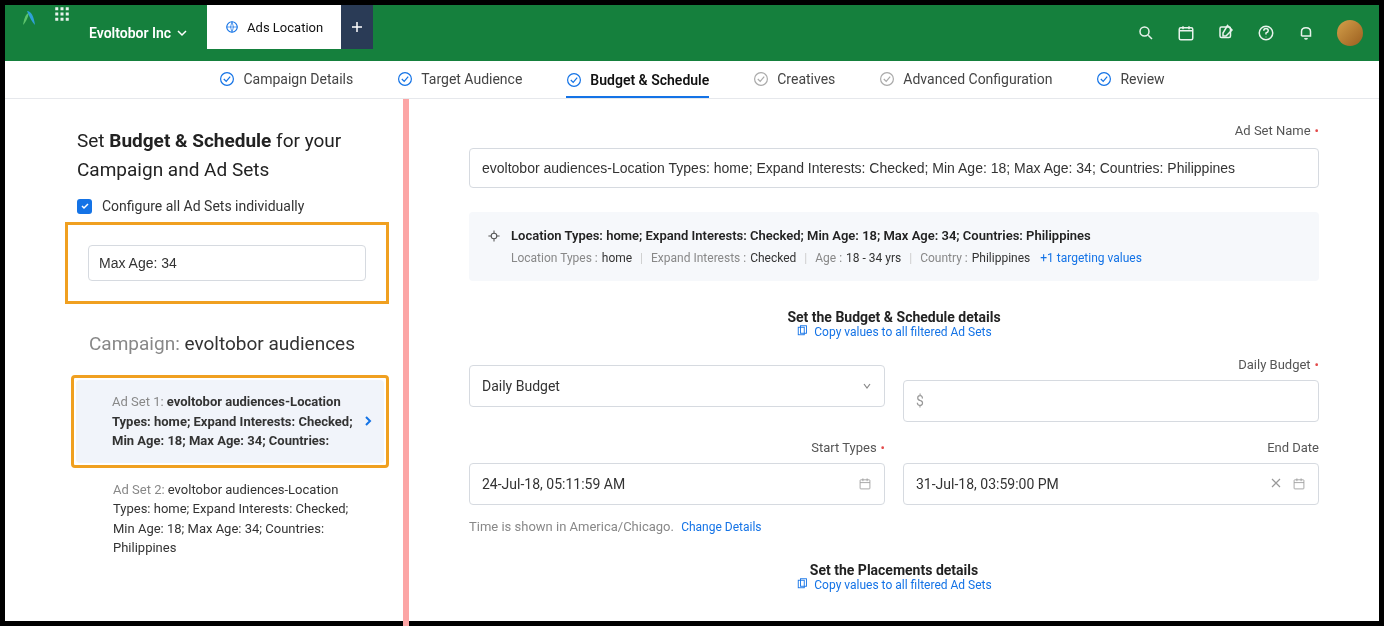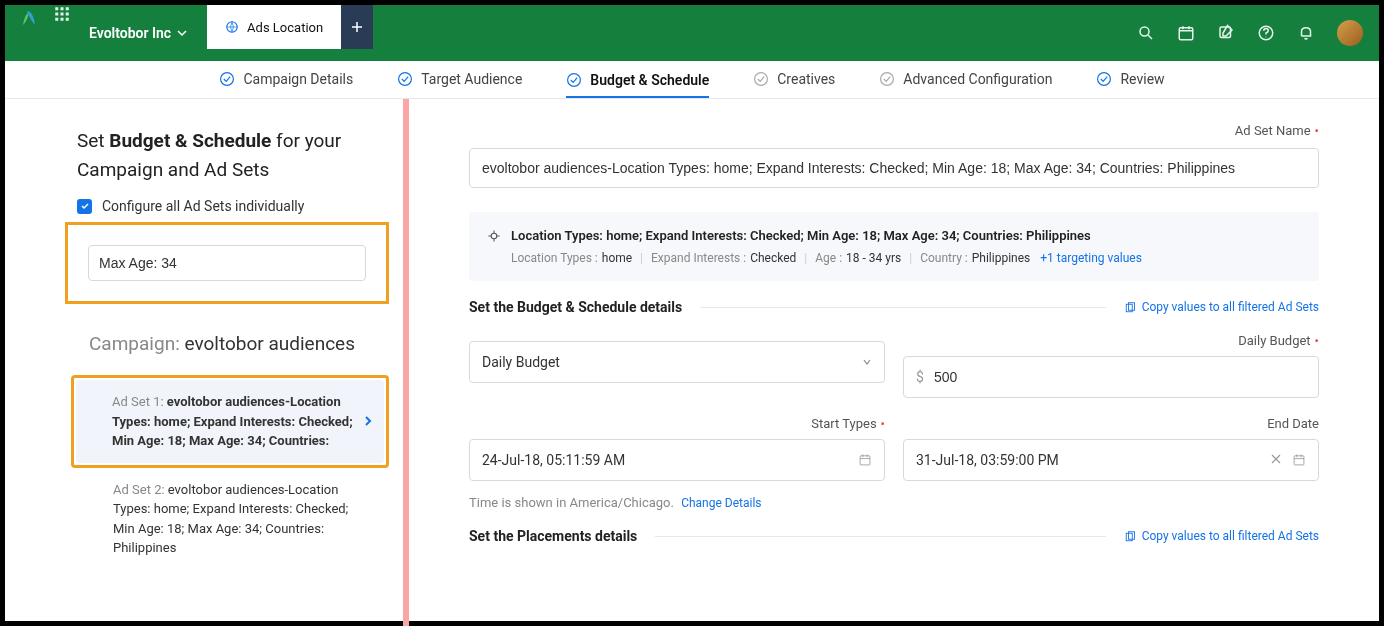--- a/index.html
+++ b/index.html
@@ -45,24 +45,24 @@
 .main { flex: 1; padding: 24px 60px 0 60px; overflow-y: auto; }
 .label { font-size: 13px; color: #555; display: flex; align-items: center; gap: 4px; justify-content: flex-end; }
 .req { color: #e34a4a; }
 .adset-name-input { width: 100%; border: 1px solid #d6dae0; border-radius: 4px; height: 40px; padding: 0 12px; font-size: 14px; color: #333; margin-top: 10px; }
 .summary-card { background: #f6f8fb; border-radius: 4px; padding: 16px 18px; margin-top: 24px; text-align: right; }
 .summary-title { font-size: 13px; font-weight: 600; color: #222; display: flex; align-items: center; gap: 10px; }
 .summary-meta { font-size: 12px; color: #888; margin-top: 8px; margin-left: 24px; display: flex; flex-wrap: wrap; gap: 4px; }
 .summary-meta .val { color: #333; }
 .summary-meta .sep { color: #ccc; margin: 0 4px; }
 .summary-meta .link { color: #1473e6; cursor: pointer; margin-left: 6px; }
-.section-header { display: flex; align-items: center; justify-content: space-between; margin-top: 18px; }
+.section-header { display: flex; align-items: center; justify-content: space-between; margin-top: 28px; flex-direction: column; }
 .section-title { font-size: 14px; font-weight: 700; color: #222; }
 .hr-line { flex: 1; height: 1px; background: #e6e8ec; margin: 0 18px; }
-.copy-link { font-size: 12px; color: #1473e6; cursor: pointer; display: flex; align-items: flex-end; gap: 6px; }
+.copy-link { font-size: 12px; color: #1473e6; cursor: pointer; display: flex; align-items: flex-start; gap: 6px; }
 .form-row { display: flex; gap: 18px; margin-top: 18px; }
 .form-col { flex: 1; }
 .select, .text-input, .date-input { width: 100%; height: 42px; border: 1px solid #d6dae0; border-radius: 4px; padding: 0 12px; font-size: 14px; color: #333; display: flex; align-items: center; justify-content: space-between; margin-top: 8px; background: #fff; }
 .text-input { gap: 10px; }
 .currency { color: #999; }
 .text-input input { border: none; outline: none; font-size: 14px; color: #333; flex: 1; }
 .date-input .icons { display: flex; gap: 10px; }
 .tz-note { font-size: 13px; color: #888; margin-top: 14px; }
 .tz-note .link { color: #1473e6; cursor: pointer; margin-left: 4px; font-size: 12px; }
 </style>
@@ -261,21 +261,20 @@
               </svg>
           </div>
         </div>
         <div class="form-col">
           <div class="label">
               <span>Daily Budget</span>
               <span class="req">•</span>
             </div>
           <div class="text-input">
             <span class="currency">$</span>
-            <input value="500" style="">
           </div>
         </div>
       </div>
 
       <div class="form-row">
         <div class="form-col">
           <div class="label">
               <span>Start Types</span>
               <span class="req">•</span>
             </div>

